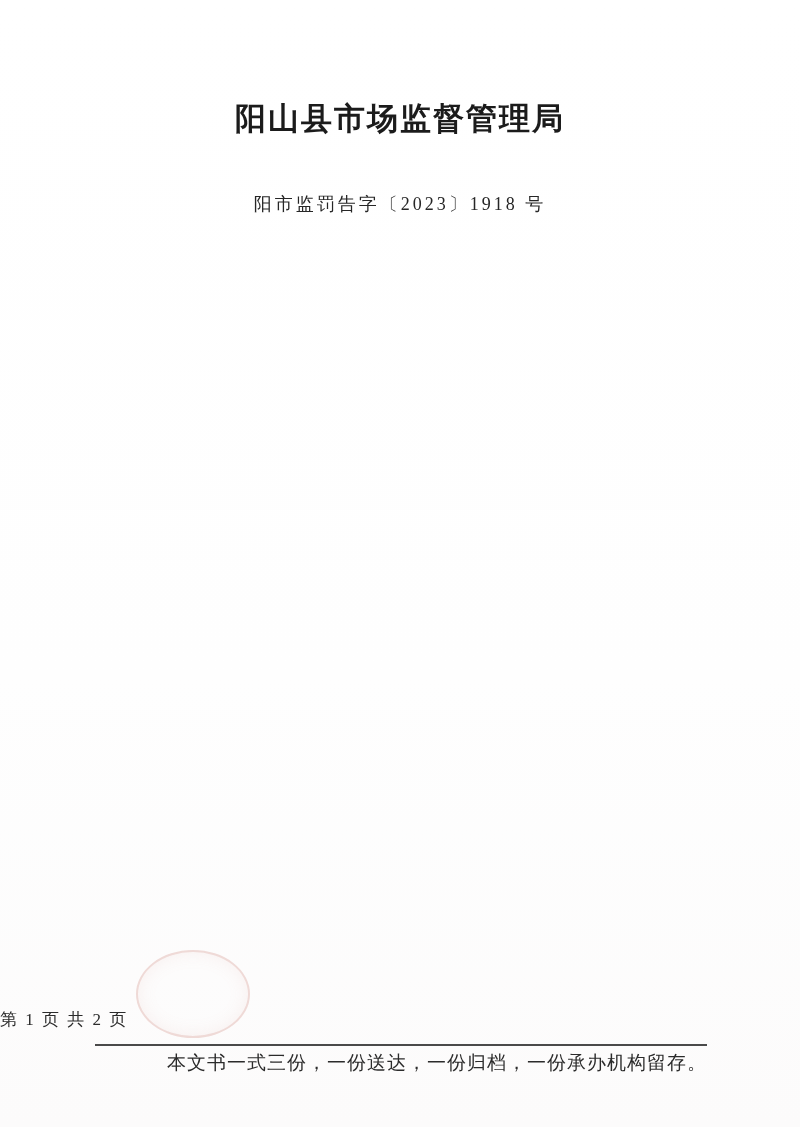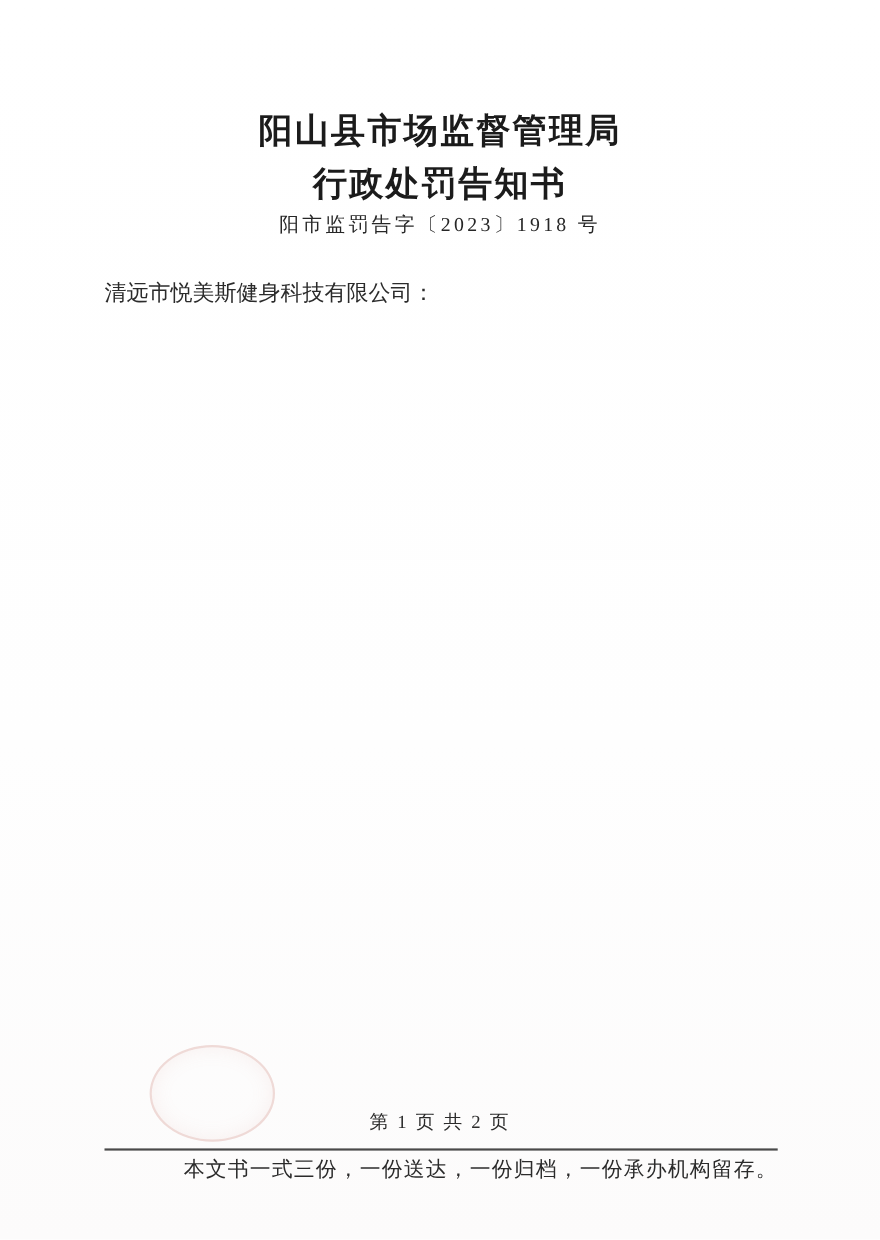--- a/index.html
+++ b/index.html
@@ -71,21 +71,21 @@
     height: 84px;
     border: 2px solid rgba(205, 130, 118, 0.28);
     border-radius: 50%;
     box-shadow: inset 0 0 18px rgba(215, 150, 140, 0.12);
   }
   .footer-page {
     position: absolute;
     top: 1008px;
     left: 0;
     width: 100%;
-    text-align: center;
+    text-align: left;
     font-size: 17px;
     letter-spacing: 2px;
     color: #2b2b2b;
   }
   .footer-rule {
     position: absolute;
     top: 1044px;
     left: 95px;
     width: 612px;
     height: 0;
@@ -102,27 +102,25 @@
     color: #2b2b2b;
   }
 </style>
 </head>
 <body>
 
 <div class="page">
 
   <div class="title-block">
     <div class="title-line">阳山县市场监督管理局</div>
-    <div class="title-line">行政处罚告知书</div>
   </div>
 
   <div class="doc-number">阳市监罚告字〔2023〕1918 号</div>
 
   <div class="body-text">
-    <p class="recipient">清远市悦美斯健身科技有限公司：</p>
   </div>
 
   <div class="stamp-mark"></div>
 
   <div class="footer-page">第 1 页 共 2 页</div>
 
   <div class="footer-rule"></div>
 
   <div class="footer-note">本文书一式三份，一份送达，一份归档，一份承办机构留存。</div>
 

